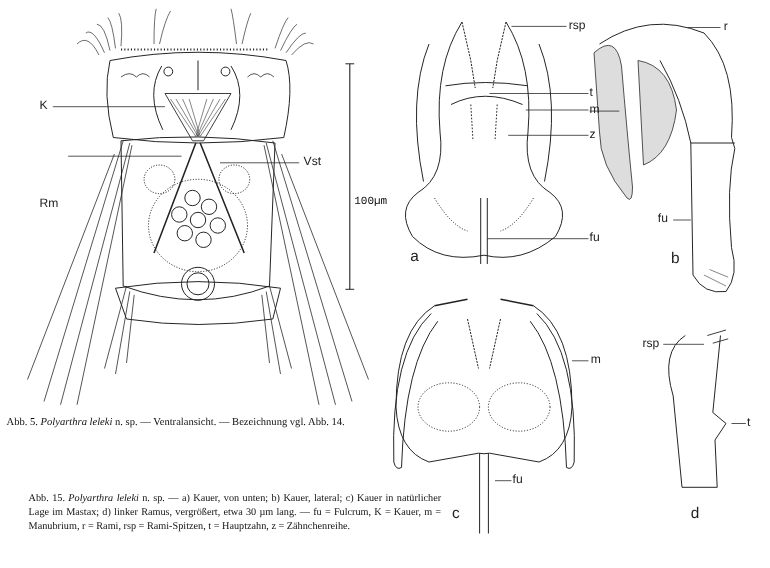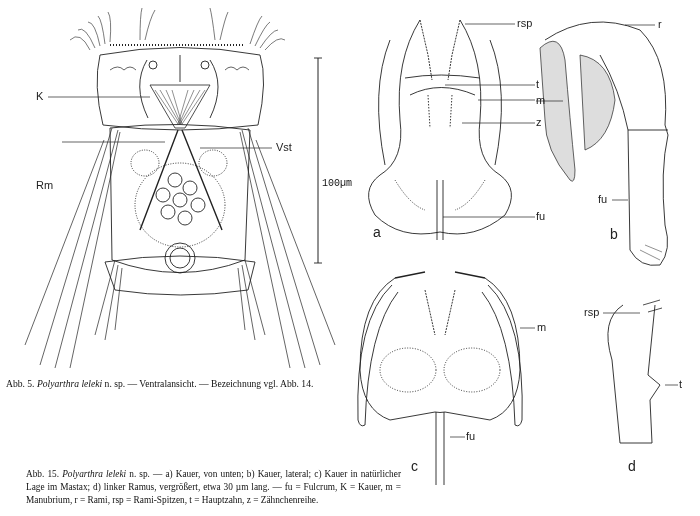--- a/index.html
+++ b/index.html
@@ -1,21 +1,21 @@
 <!DOCTYPE html>
 <html><head>
 <meta charset="utf-8">
 <style>
   html, body { margin:0; padding:0; background:#fff; }
   body { width:700px; height:516px; position:relative; overflow:hidden; font-family:"Liberation Serif", serif; color:#111; }
   .fig { position:absolute; left:0; top:0; }
   .lbl { position:absolute; font-family:"Liberation Sans", sans-serif; font-size:11px; color:#222; line-height:1; }
   .panel { position:absolute; font-family:"Liberation Sans", sans-serif; font-size:14px; color:#222; }
   .cap14 { position:absolute; left:6px; top:378px; font-size:9.6px; width:340px; }
-  .cap15 { position:absolute; left:26px; top:468px; font-size:9.3px; width:375px; line-height:12.8px; text-align:justify; }
+  .cap15 { position:absolute; left:26px; top:447px; font-size:9.3px; width:375px; line-height:12.8px; text-align:justify; }
   .scale { position:absolute; font-family:Liberation Mono, monospace; font-size:10px; left:322px; top:178px; }
   i { font-style:italic;margin-top:12px; }
 </style>
 </head>
 <body>
 
 <svg class="fig" width="700" height="516" viewBox="0 0 700 516" fill="none" stroke="#222" stroke-width="0.9">
 
   <g stroke-width="0.6">
     <path d="M90 50 Q80 30 70 40 M95 48 Q85 25 78 30 M100 46 Q95 22 88 22 M105 44 Q102 20 98 16 M110 42 Q112 18 108 12 M140 40 Q140 15 142 8 M145 40 Q150 18 155 10 M215 40 Q212 15 210 8 M220 40 Q225 18 228 12 M250 44 Q258 20 262 16 M255 46 Q265 25 270 22 M260 48 Q272 30 278 30 M265 50 Q278 35 285 40"></path>

